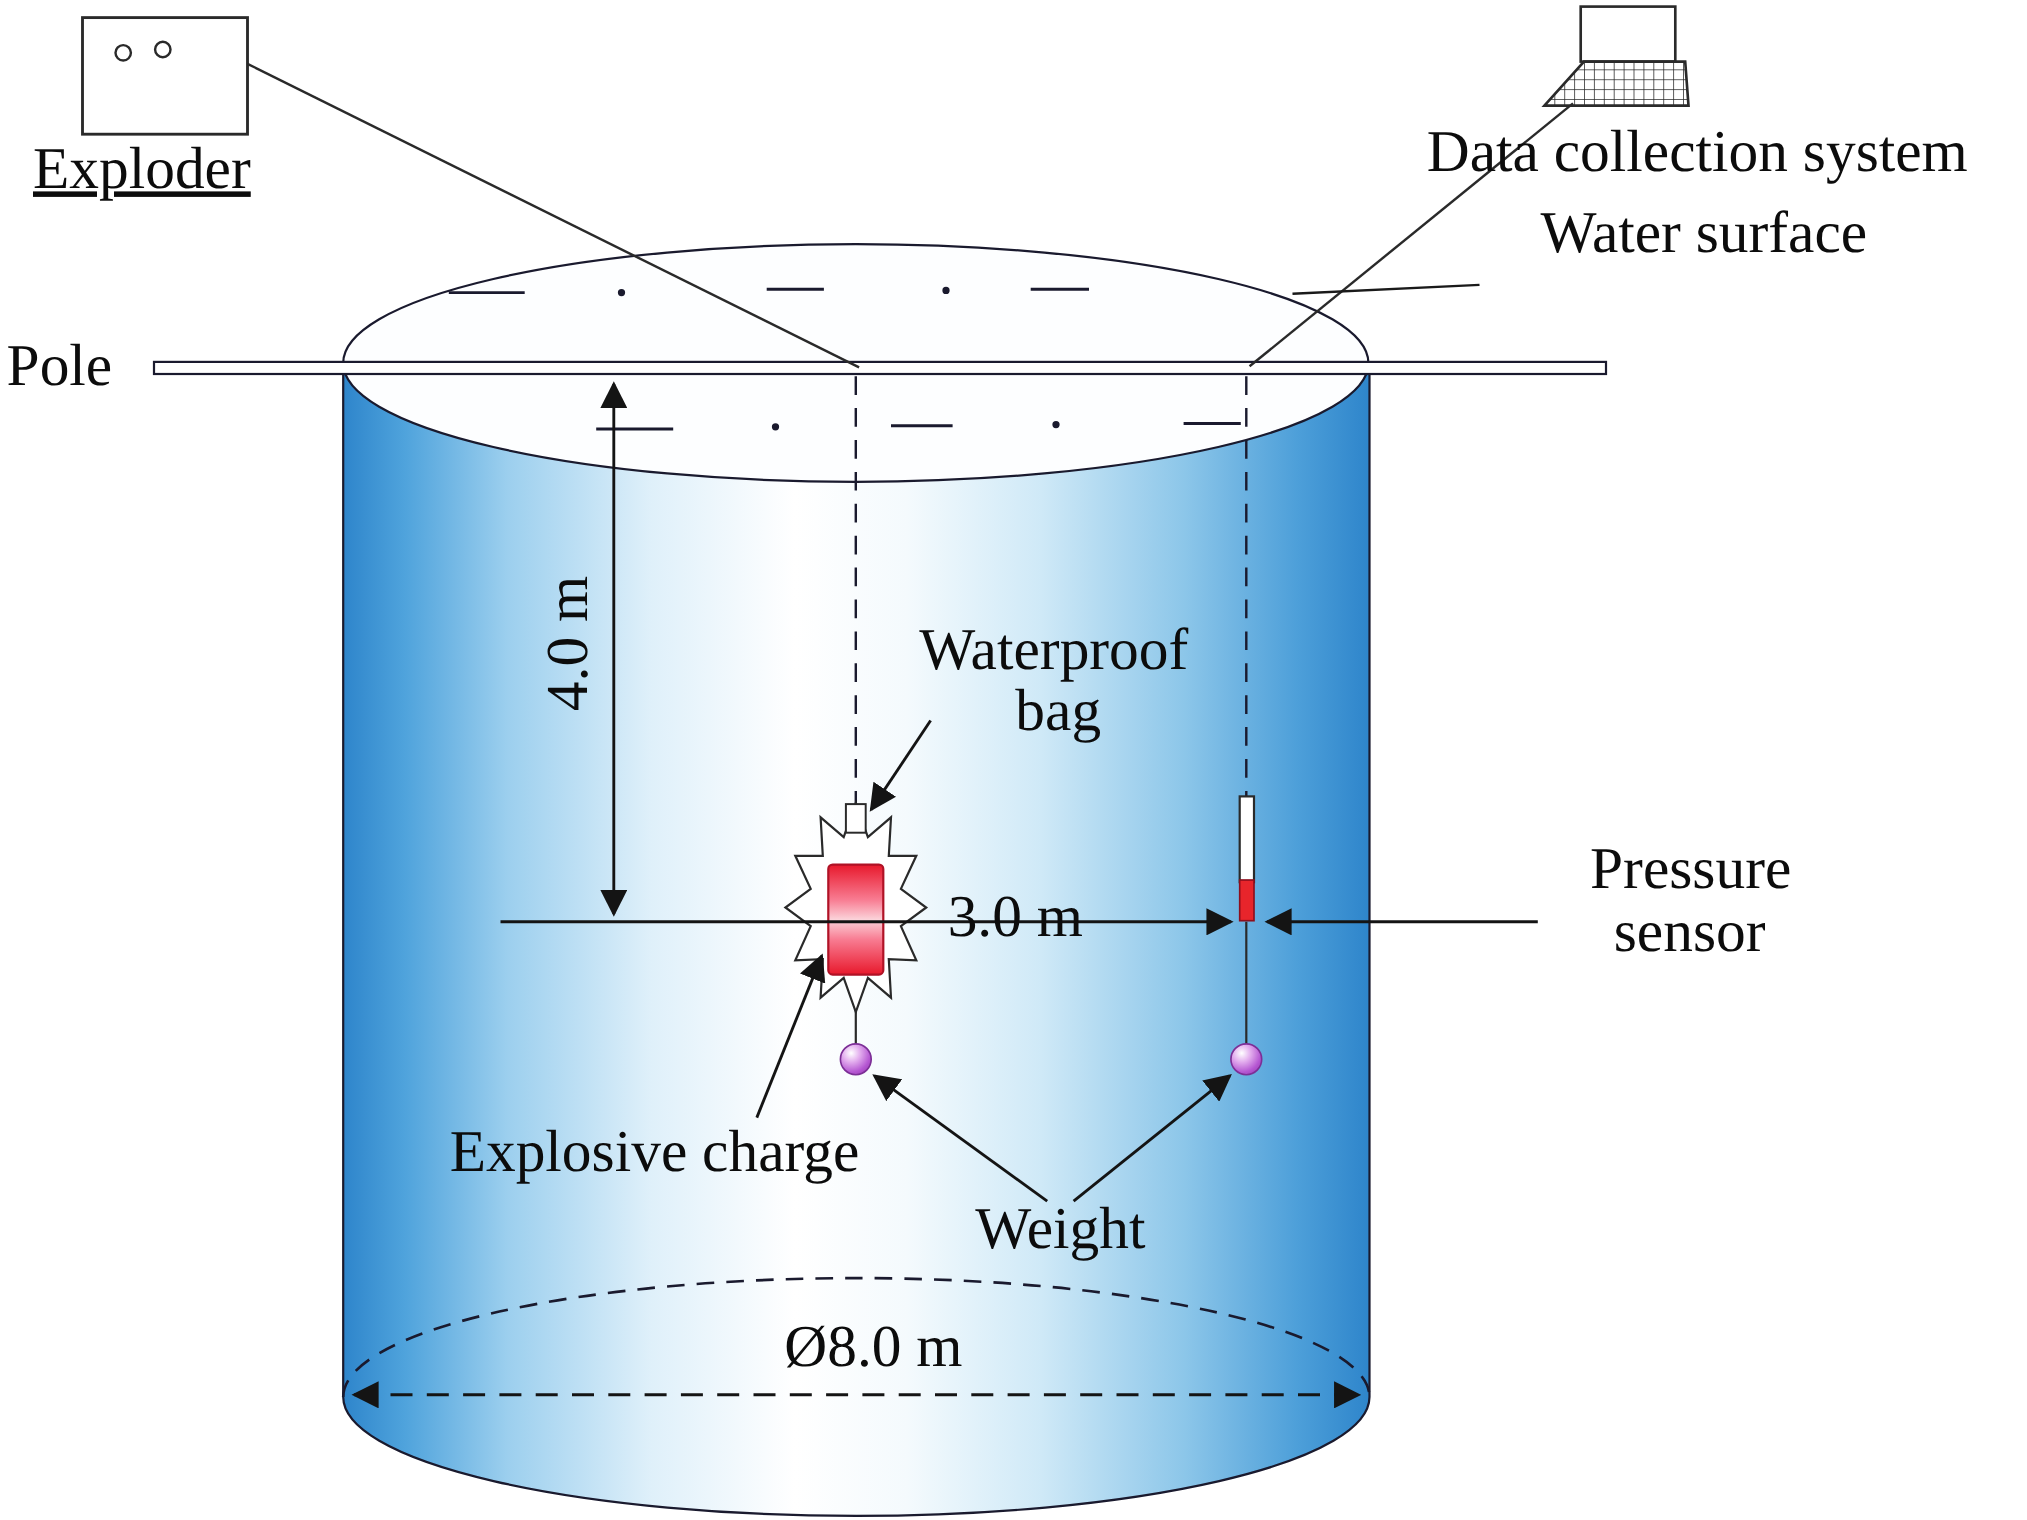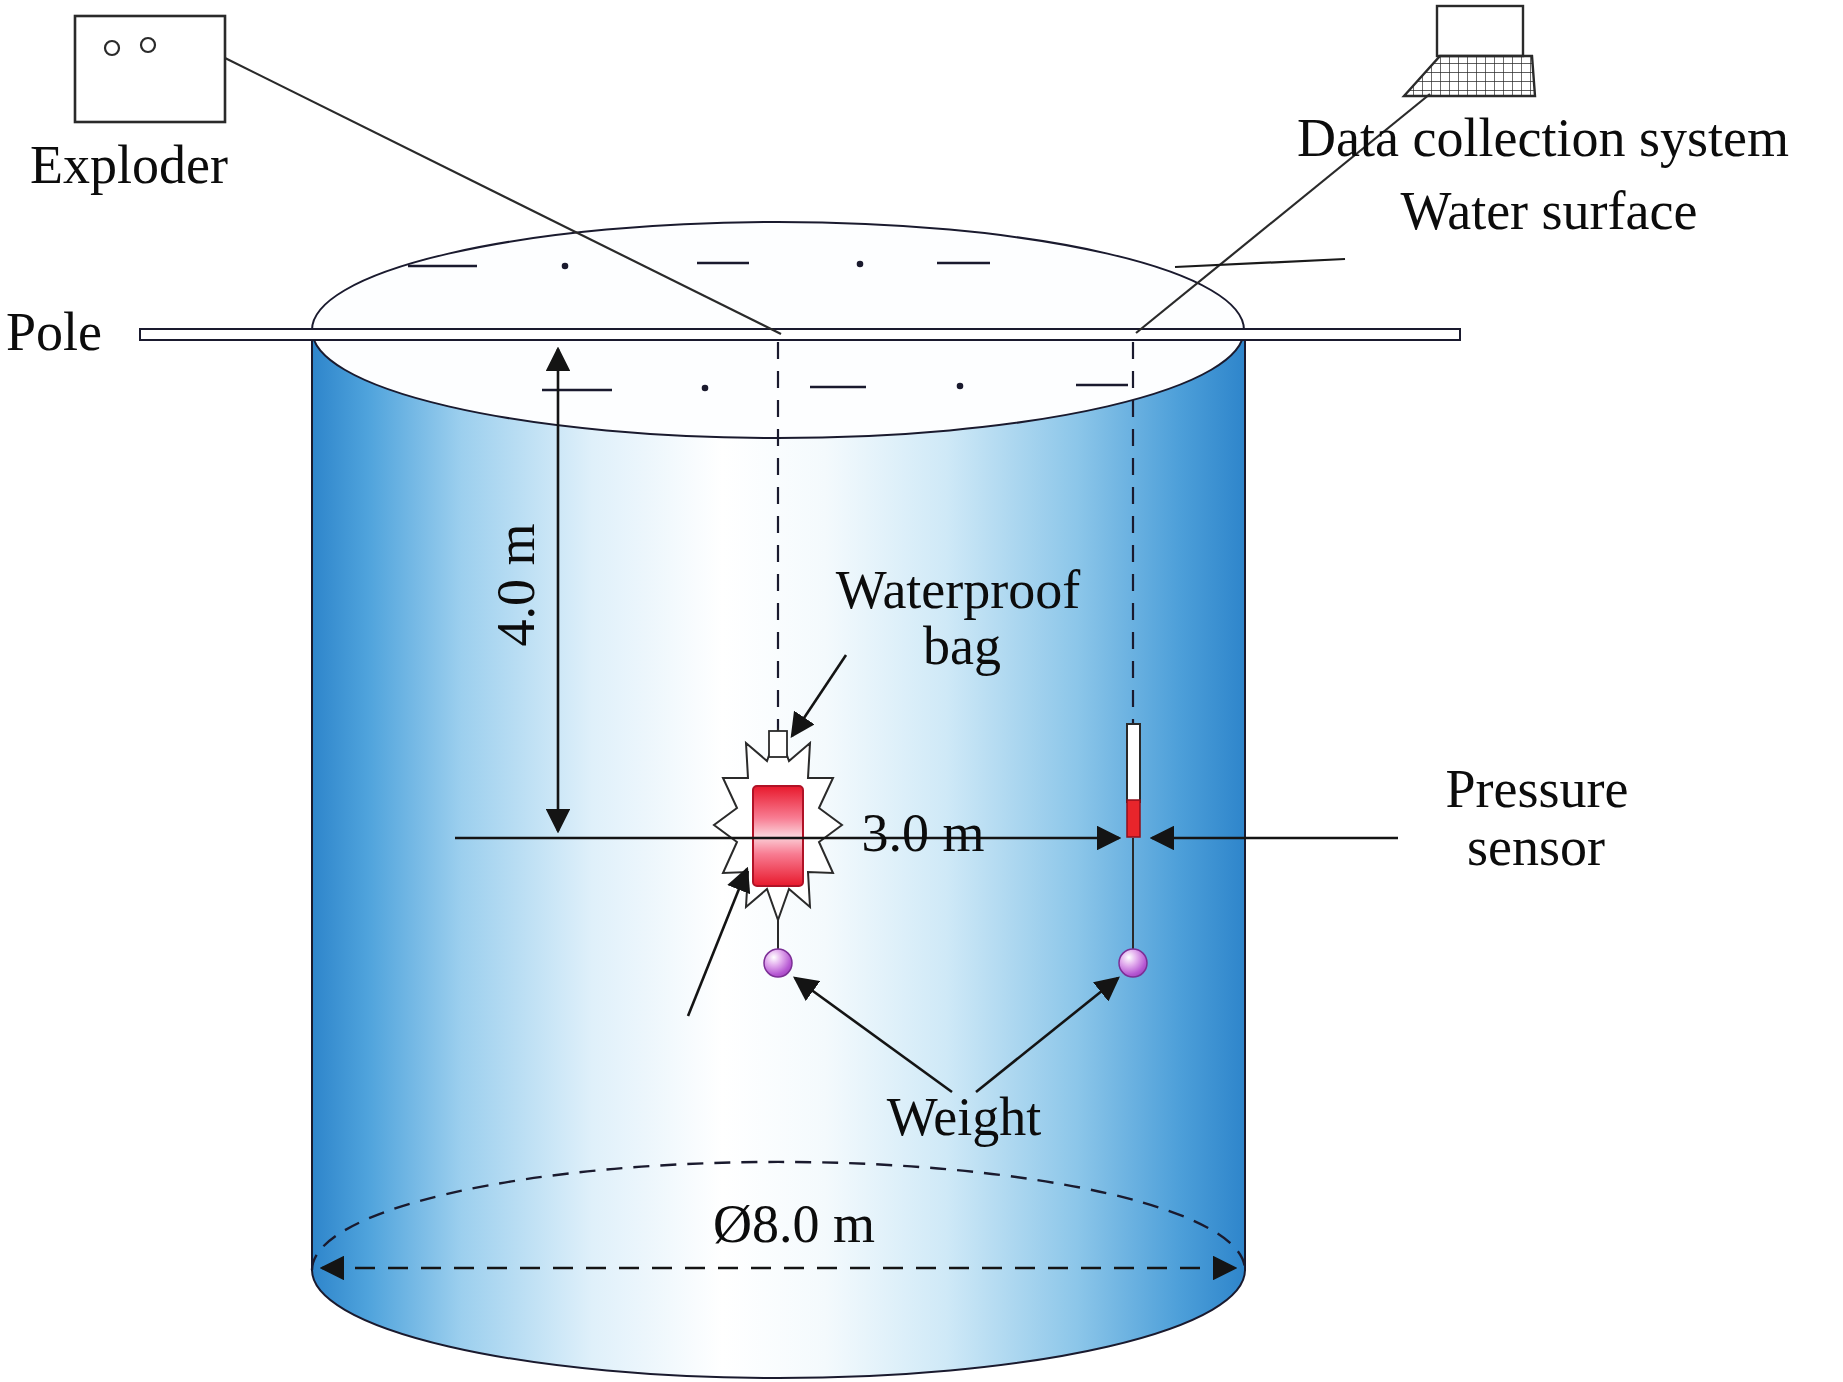--- a/index.html
+++ b/index.html
@@ -111,26 +111,27 @@
 
     <line x1="846" y1="655" x2="792" y2="736" stroke="#141414" stroke-width="2.6" marker-end="url(#arr)"></line>
     <line x1="1398" y1="838" x2="1152" y2="838" stroke="#141414" stroke-width="2.6" marker-end="url(#arr)"></line>
     <line x1="688" y1="1016" x2="747" y2="869" stroke="#141414" stroke-width="2.6" marker-end="url(#arr)"></line>
     <line x1="952" y1="1092" x2="795" y2="978" stroke="#141414" stroke-width="2.6" marker-end="url(#arr)"></line>
     <line x1="976" y1="1092" x2="1118" y2="978" stroke="#141414" stroke-width="2.6" marker-end="url(#arr)"></line>
 
     <line x1="322" y1="1268" x2="1235" y2="1268" stroke="#141414" stroke-width="2.6" stroke-dasharray="20 13" marker-start="url(#arr)" marker-end="url(#arr)"></line>
   </svg>
 
-  <div class="lbl" style="left:30px;top:136px;">Exploder</div>
+  <div class="lbl" style="left:30px;top:124px;text-decoration:underline;">Exploder</div>
   <div class="lbl" style="left:6px;top:303px;text-align:right;">Pole</div>
   <div class="lbl ctr" style="left:1549px;top:211px;">Water surface</div>
   <div class="lbl ctr" style="left:1543px;top:138px;">Data collection system</div>
   <div class="lbl rot" style="left:516px;top:585px;">4.0 m</div>
   <div class="lbl ctr" style="left:958px;top:590px;">Waterproof</div>
   <div class="lbl ctr" style="left:962px;top:646px;text-align:center;">bag</div>
   <div class="lbl ctr" style="left:923px;top:833px;">3.0 m</div>
   <div class="lbl ctr" style="left:1537px;top:789px;">Pressure</div>
   <div class="lbl ctr" style="left:1536px;top:847px;">sensor</div>
+  <div class="lbl ctr" style="left:595px;top:1047px;">Explosive charge</div>
   <div class="lbl ctr" style="left:964px;top:1117px;">Weight</div>
   <div class="lbl ctr" style="left:794px;top:1224px;">Ø8.0 m</div>
 
 </div>
 
 </body></html>

